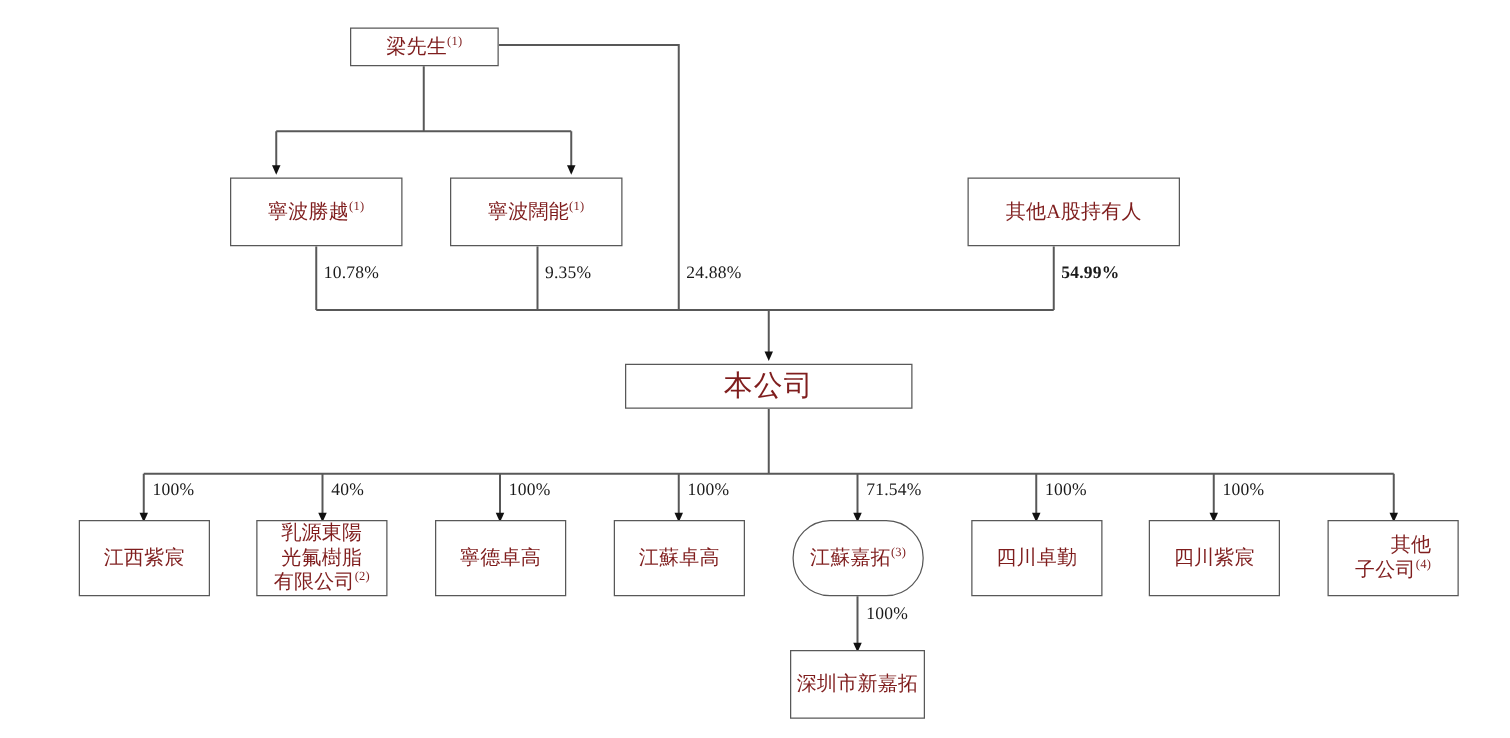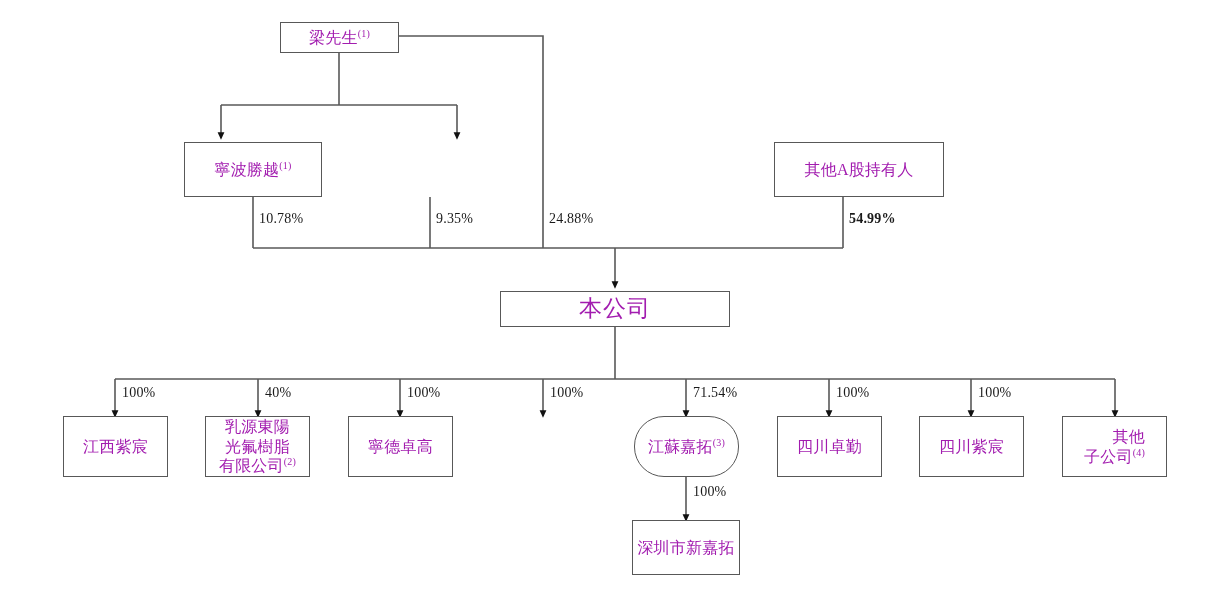--- a/index.html
+++ b/index.html
@@ -25,21 +25,21 @@
   }
   .node {
     position: absolute;
     box-sizing: border-box;
     border: 1px solid #585858;
     background: #ffffff;
     display: flex;
     align-items: center;
     justify-content: center;
     text-align: center;
-    color: #a21caf;
+    color: #7f1d1d;
     font-size: 16px;
     line-height: 1.22;
     letter-spacing: 0.2px;
   }
   .node.big {
     font-size: 23px;
     letter-spacing: 1px;
   }
   .node .txt {
     display: block;
@@ -104,20 +104,23 @@
   </svg>
 
   <div class="node" style="left:280px; top:22px; width:119px; height:31px;">
     <span class="txt"><span>梁先生</span><span class="sup">(1)</span></span>
   </div>
 
   <div class="node" style="left:184px; top:142px; width:138px; height:55px;">
     <span class="txt"><span>寧波勝越</span><span class="sup">(1)</span></span>
   </div>
 
+  <div class="node" style="left:360px; top:142px; width:138px; height:55px;">
+    <span class="txt"><span>寧波闊能</span><span class="sup">(1)</span></span>
+  </div>
 
   <div class="node big" style="left:500px; top:291px; width:230px; height:36px;">
     <span class="txt"><span>本公司</span></span>
   </div>
 
   <div class="node" style="left:774px; top:142px; width:170px; height:55px;">
     <span class="txt"><span>其他A股持有人</span></span>
   </div>
 
   <div class="node" style="left:63px; top:416px; width:105px; height:61px;">
@@ -127,20 +130,23 @@
   <div class="node" style="left:205px; top:416px; width:105px; height:61px;">
     <span class="txt"><span>乳源東陽
 光氟樹脂
 有限公司</span><span class="sup">(2)</span></span>
   </div>
 
   <div class="node" style="left:348px; top:416px; width:105px; height:61px;">
     <span class="txt"><span>寧德卓高</span></span>
   </div>
 
+  <div class="node" style="left:491px; top:416px; width:105px; height:61px;">
+    <span class="txt"><span>江蘇卓高</span></span>
+  </div>
 
   <div class="node" style="left:634px; top:416px; width:105px; height:61px;border-radius:30px;">
     <span class="txt"><span>江蘇嘉拓</span><span class="sup">(3)</span></span>
   </div>
 
   <div class="node" style="left:919px; top:416px; width:105px; height:61px;">
     <span class="txt"><span>四川紫宸</span></span>
   </div>
 
   <div class="node" style="left:777px; top:416px; width:105px; height:61px;">

